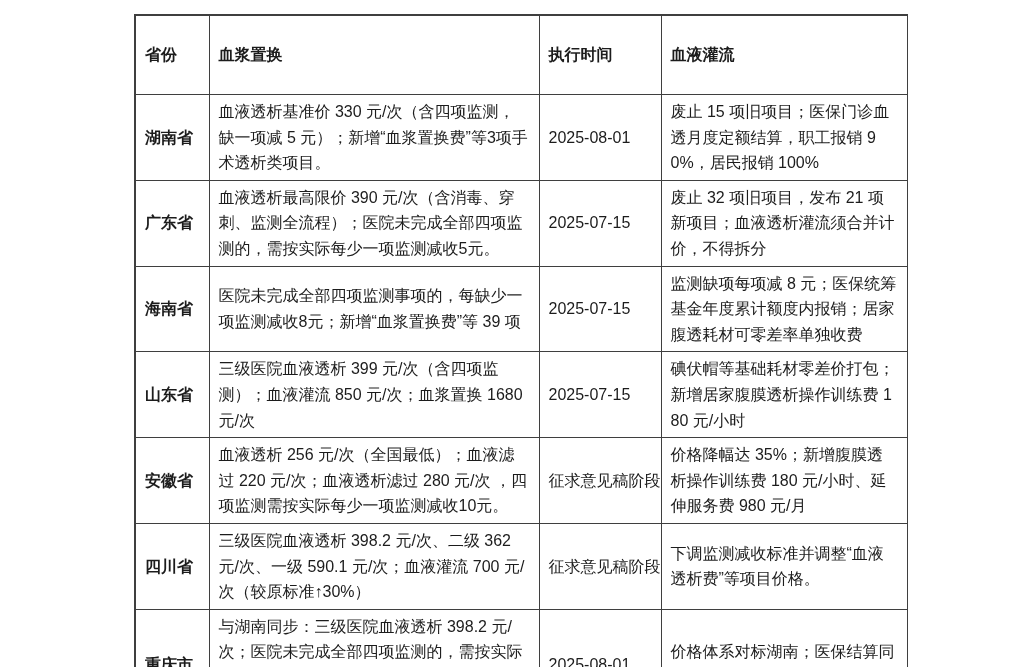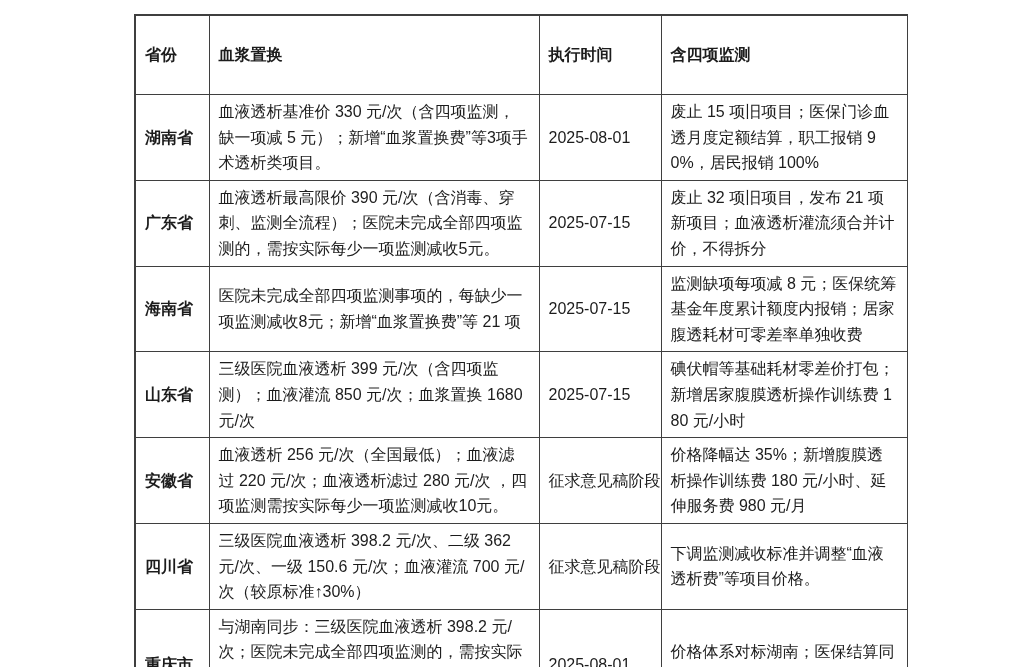--- a/index.html
+++ b/index.html
@@ -77,57 +77,57 @@
       <col class="col-province">
       <col class="col-content">
       <col class="col-time">
       <col class="col-notes">
     </colgroup>
     <thead>
       <tr>
         <th>省份</th>
         <th>血浆置换</th>
         <th>执行时间</th>
-        <th>含四项监测</th>
+        <th>血液灌流</th>
       </tr>
     </thead>
     <tbody>
       <tr>
         <td class="cell-province">湖南省</td>
         <td class="cell-content">血液透析基准价 330 元/次（含四项监测，缺一项减 5 元）；新增“血浆置换费”等3项手术透析类项目。</td>
         <td class="cell-time">2025-08-01</td>
         <td class="cell-notes">废止 15 项旧项目；医保门诊血透月度定额结算，职工报销 90%，居民报销 100%</td>
       </tr>
       <tr>
         <td class="cell-province">广东省</td>
         <td class="cell-content">血液透析最高限价 390 元/次（含消毒、穿刺、监测全流程）；医院未完成全部四项监测的，需按实际每少一项监测减收5元。</td>
         <td class="cell-time">2025-07-15</td>
         <td class="cell-notes">废止 32 项旧项目，发布 21 项新项目；血液透析灌流须合并计价，不得拆分</td>
       </tr>
       <tr>
         <td class="cell-province">海南省</td>
-        <td class="cell-content">医院未完成全部四项监测事项的，每缺少一项监测减收8元；新增“血浆置换费”等 21 项</td>
+        <td class="cell-content">医院未完成全部四项监测事项的，每缺少一项监测减收8元；新增“血浆置换费”等 39 项</td>
         <td class="cell-time">2025-07-15</td>
         <td class="cell-notes">监测缺项每项减 8 元；医保统筹基金年度累计额度内报销；居家腹透耗材可零差率单独收费</td>
       </tr>
       <tr>
         <td class="cell-province">山东省</td>
         <td class="cell-content">三级医院血液透析 399 元/次（含四项监测）；血液灌流 850 元/次；血浆置换 1680 元/次</td>
         <td class="cell-time">2025-07-15</td>
         <td class="cell-notes">碘伏帽等基础耗材零差价打包；新增居家腹膜透析操作训练费 180 元/小时</td>
       </tr>
       <tr>
         <td class="cell-province">安徽省</td>
         <td class="cell-content">血液透析 256 元/次（全国最低）；血液滤过 220 元/次；血液透析滤过 280 元/次 ，四项监测需按实际每少一项监测减收10元。</td>
         <td class="cell-time">征求意见稿阶段</td>
         <td class="cell-notes">价格降幅达 35%；新增腹膜透析操作训练费 180 元/小时、延伸服务费 980 元/月</td>
       </tr>
       <tr>
         <td class="cell-province">四川省</td>
-        <td class="cell-content">三级医院血液透析 398.2 元/次、二级 362 元/次、一级 150.6 元/次；血液灌流 700 元/次（较原标准↑30%）</td>
+        <td class="cell-content">三级医院血液透析 398.2 元/次、二级 362 元/次、一级 590.1 元/次；血液灌流 700 元/次（较原标准↑30%）</td>
         <td class="cell-time">征求意见稿阶段</td>
         <td class="cell-notes">下调监测减收标准并调整“血液透析费”等项目价格。</td>
       </tr>
       <tr>
         <td class="cell-province">重庆市</td>
         <td class="cell-content">与湖南同步：三级医院血液透析 398.2 元/次；医院未完成全部四项监测的，需按实际每少一项监测减收8元（减收按比例浮动）。</td>
         <td class="cell-time">2025-08-01</td>
         <td class="cell-notes">价格体系对标湖南；医保结算同湖南模式</td>
       </tr>
     </tbody>

